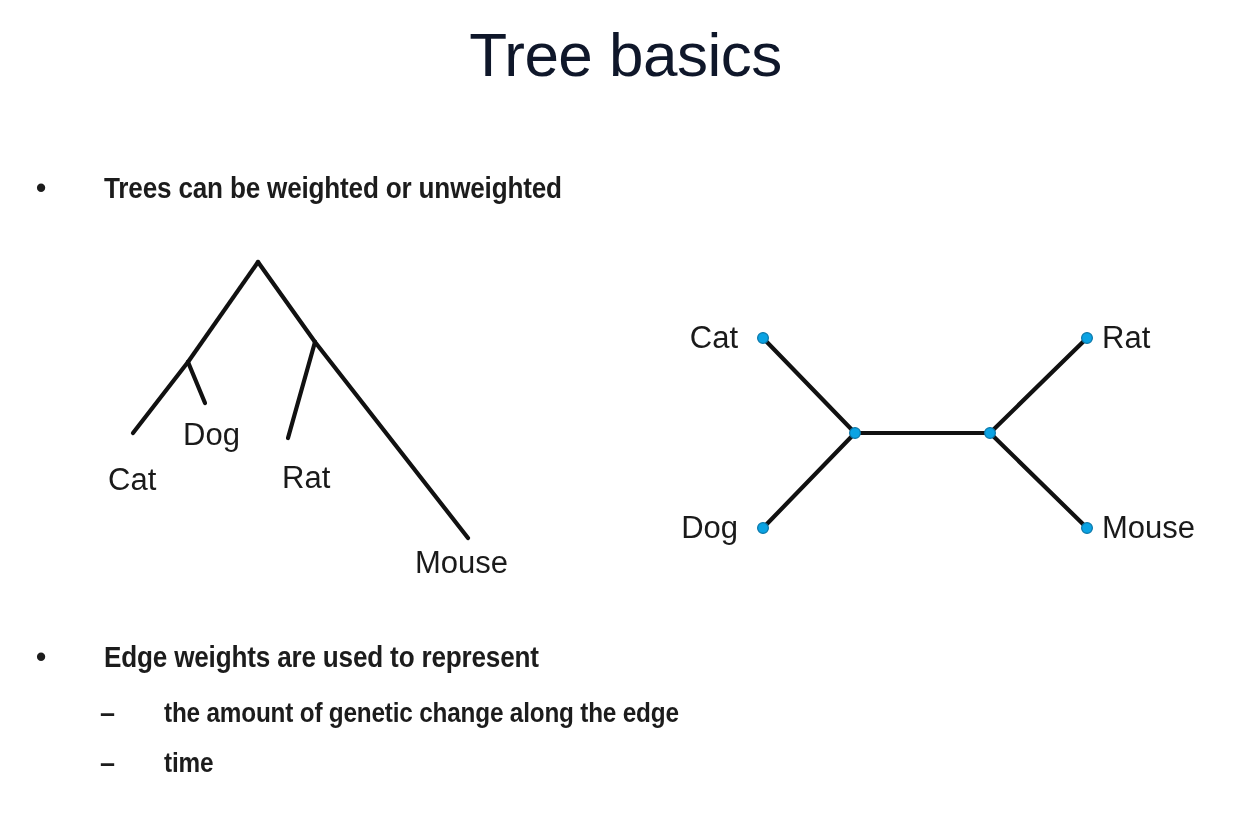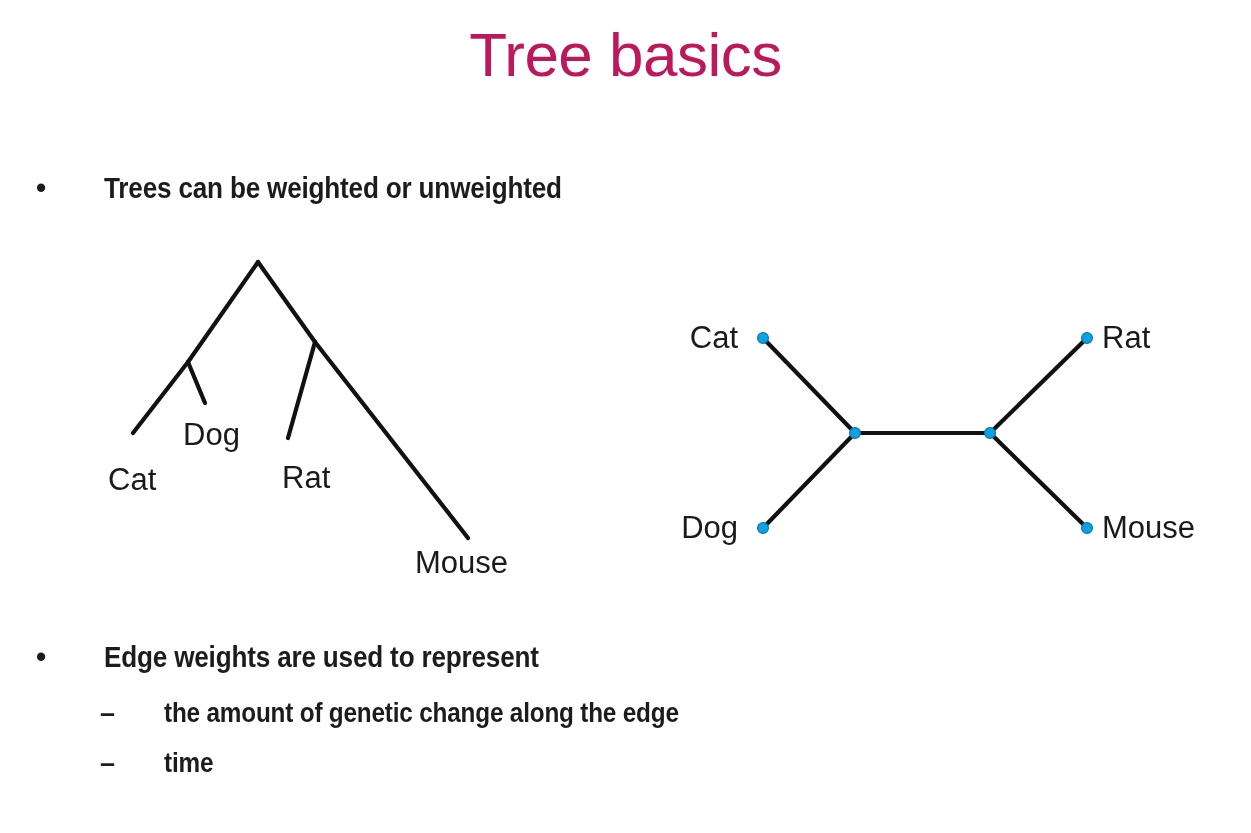--- a/index.html
+++ b/index.html
@@ -24,21 +24,21 @@
   
   .slide-title {
     position: absolute;
     left: 0;
     top: 22px;
     width: 1251px;
     text-align: center;
     font-size: 62px;
     line-height: 1.05;
     font-weight: 400;
-    color: #be185d;
+    color: #0f172a;
     letter-spacing: -0.5px;
   }
 
   
   .bullet-row {
     position: absolute;
     display: flex;
     align-items: flex-start;
     font-weight: 700;
     color: #1c1c1c;

